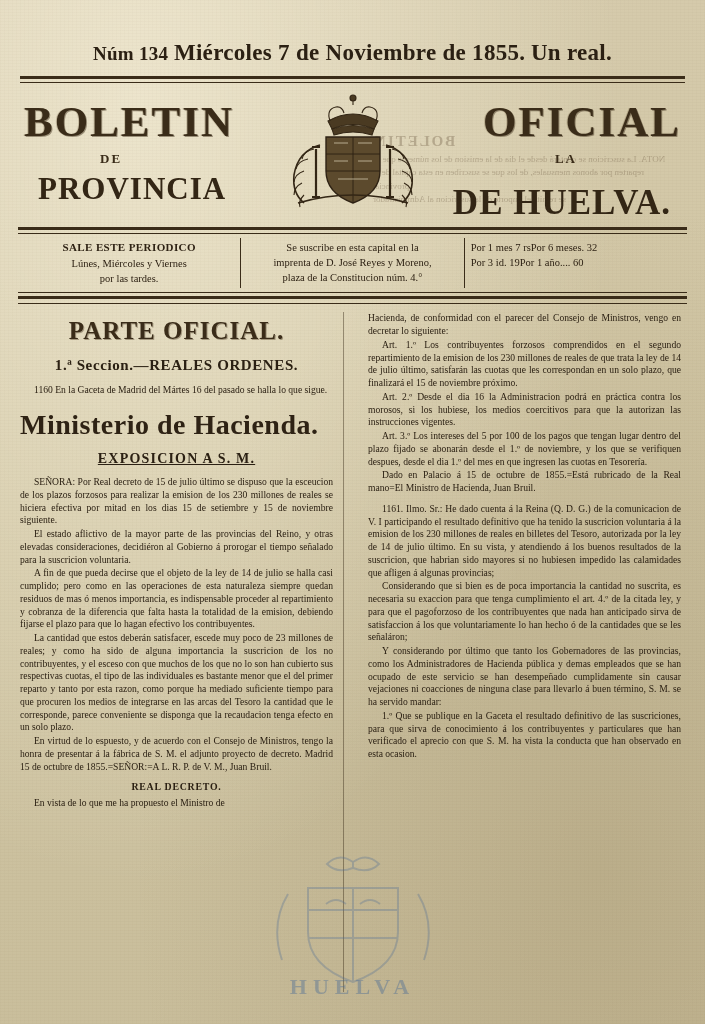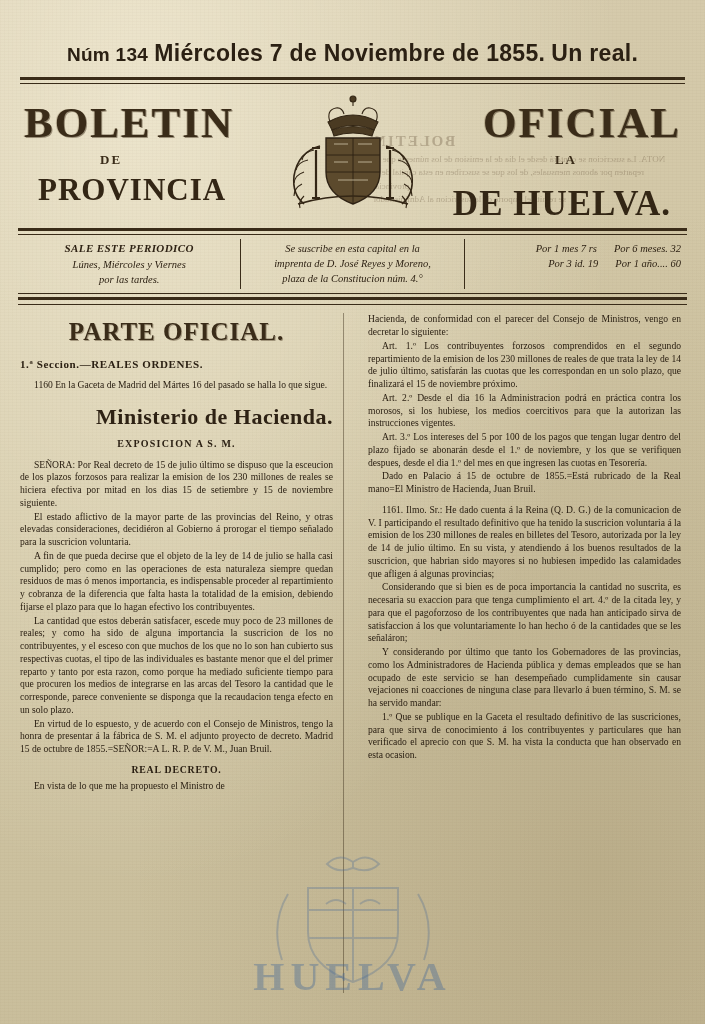--- a/index.html
+++ b/index.html
@@ -36,21 +36,21 @@
   .inner {
     position: absolute;
     left: 14px;
     top: 10px;
     width: 677px;
     height: 1004px;
   }
   
   .topline {
     text-align: center;
-    font-family: Liberation Sans, sans-serif;
+    font-family: Liberation Serif, serif;
     color: #2b2013;
     font-weight: bold;
     font-size: 21px;
     letter-spacing: .3px;
     margin-top: 30px;
     white-space: nowrap;
   }
   .topline .num { font-size: 19px; }
   .topline .big { font-size: 23px; }
   .rule-double {
@@ -125,37 +125,36 @@
     margin: 10px 4px 0 4px;
     border-top: 3px solid #3a2c19;
     border-bottom: 3px solid #3a2c19;
     padding: 3px 0;
   }
   .subbox-in {
     border-top: 1px solid #3a2c19;
     border-bottom: 1px solid #3a2c19;
     display: flex;
     padding: 4px 0;
-    font-style: italic;
   }
   .subcell {
     flex: 1;
     text-align: center;
     font-size: 10.5px;
     line-height: 1.45;
     color: #2e2214;
     padding: 2px 6px;
   }
   .subcell + .subcell { border-left: 1.5px solid #3a2c19; }
   .subcell .hd {
     font-weight: bold;
     letter-spacing: .4px;
     font-size: 11px;
   }
-  .subcell.rates .row { display: flex; justify-content: flex-end; gap: 17px; }
+  .subcell.rates .row { display: flex; justify-content: flex-start; }
   .subcell.rates .row span { white-space: nowrap; }
   .rule-under {
     margin: 4px 4px 0 4px;
     border-top: 1px solid #3a2c19;
   }
   
   .cols {
     display: flex;
     margin: 8px 10px 0 6px;
     height: 680px;
@@ -172,39 +171,41 @@
   .parte {
     text-align: center;
     font-size: 25px;
     font-weight: bold;
     letter-spacing: 1px;
     color: #3a2c19;
     text-shadow: 1px 1px 0 rgba(70,52,30,.4);
     margin: 2px 0 8px 0;
   }
   .seccion {
-    font-size: 11px;
+    text-align: center;
+    font-size: 15px;
     font-weight: bold;
     letter-spacing: .6px;
     margin: 4px 0 8px 0;
   }
   .hacienda {
-    text-align: right;
-    font-size: 22px;
+    text-align: left;
+    font-size: 28px;
     font-weight: bold;
     letter-spacing: .5px;
     margin: 10px 0 4px 0;
     color: #2e2214;
   }
   .exposicion {
     text-align: center;
-    font-size: 10px;
+    font-size: 14px;
     font-weight: bold;
     letter-spacing: 1.2px;
     margin: 6px 0 8px 0;
+    text-decoration: underline;
   }
   p.para {
     margin: 0 0 1px 0;
     text-indent: 14px;
     hyphens: auto;
   }
   p.para.noind { text-indent: 0; }
   .centerline {
     text-align: center;
     font-weight: bold;
@@ -222,21 +223,21 @@
     width: 330px;
     height: 160px;
     opacity: .30;
     pointer-events: none;
   }
   .wm-text {
     position: absolute;
     left: 50%;
     bottom: 14px;
     transform: translateX(-50%);
-    font-size: 40px;
+    font-size: 22px;
     font-weight: bold;
     letter-spacing: 6px;
     color: rgba(70,105,150,.40);
     pointer-events: none;
     white-space: nowrap;
   }
   
   .ghost {
     position: absolute;
     right: 18px;

